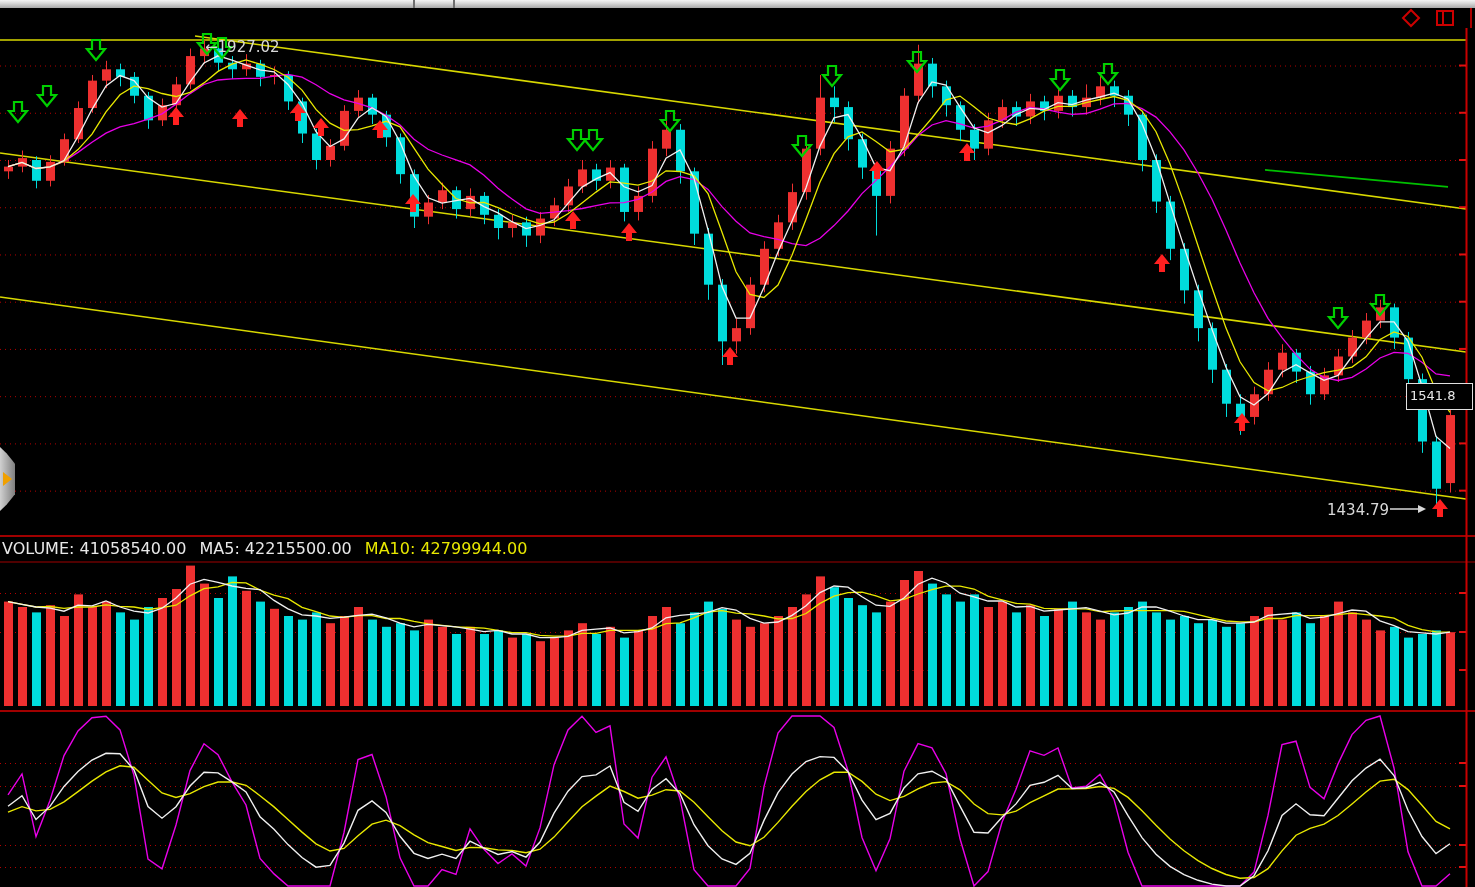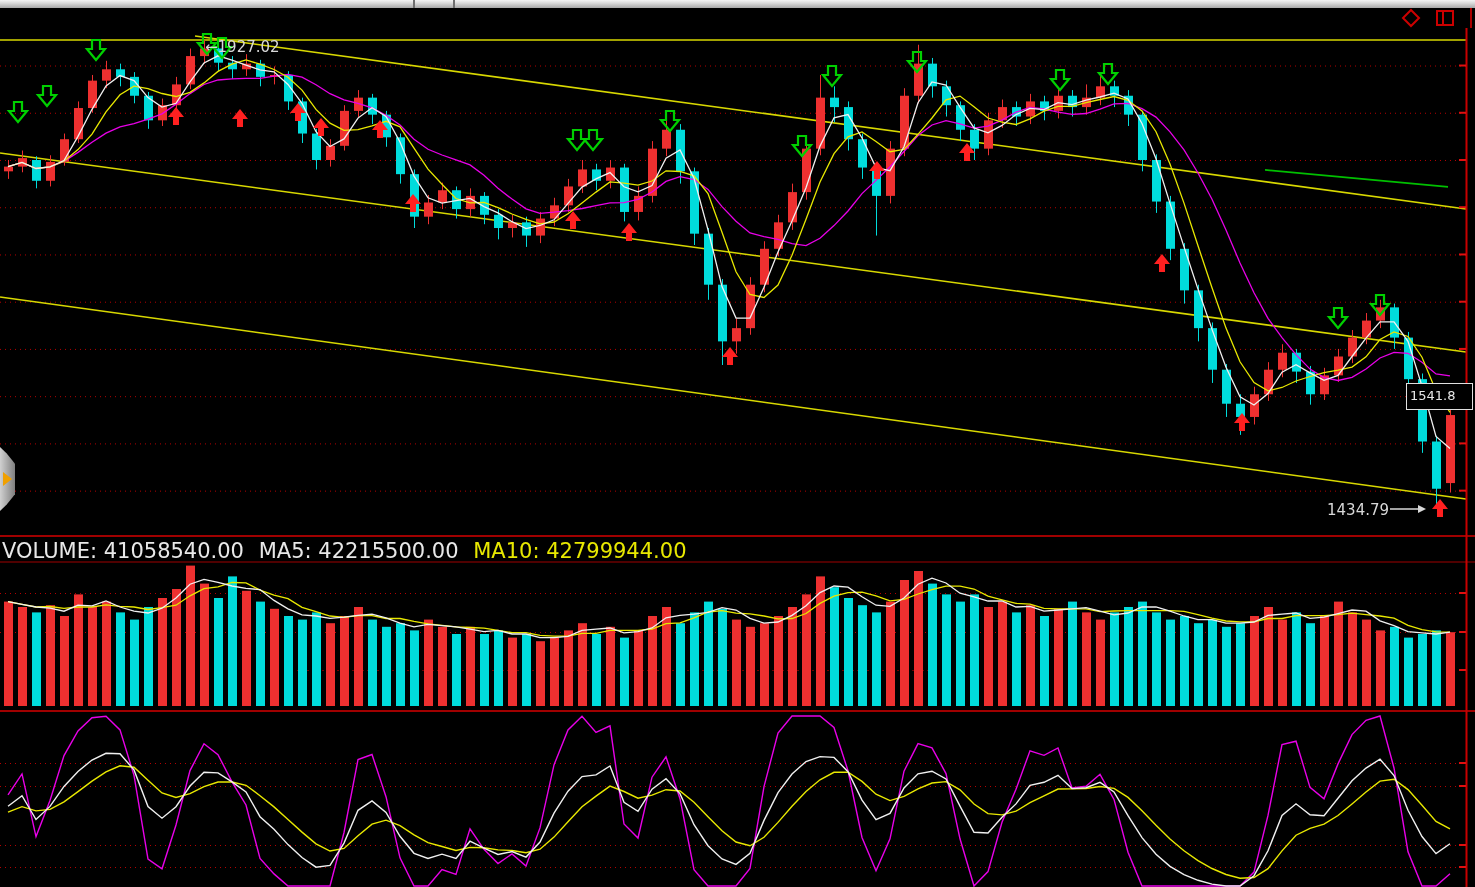--- a/index.html
+++ b/index.html
@@ -10,21 +10,21 @@
   .strip-notch{position:absolute;top:0;width:2px;height:8px;background:#6f6f6f;}
   .hdr{position:absolute;left:0;top:8px;width:1475px;height:20px;background:#000;
        font-size:15px;line-height:20px;white-space:nowrap;}
   .hdr span{position:absolute;top:0;}
   .t-white{color:#e8e8e8;}
   .t-yellow{color:#e8e800;}
   .t-magenta{color:#e800e8;}
   .t-green{color:#00d800;}
   .hdr-arrow{color:#ff2020;font-weight:bold;}
   .chart-svg{position:absolute;left:0;top:0;}
-  .panel-label{position:absolute;font-size:21px;white-space:nowrap;z-index:5;}
+  .panel-label{position:absolute;font-size:16px;white-space:nowrap;z-index:5;}
   .panel-label b{font-weight:normal;margin-right:8px;}
   .price-box{position:absolute;left:1406px;top:383px;width:62px;height:25px;
              border:1px solid #e0e0e0;background:#000;color:#e8e8e8;font-size:13px;
              line-height:24px;padding-left:3px;overflow:hidden;z-index:6;}
   .tab-handle{position:absolute;left:0;top:447px;width:15px;height:64px;z-index:7;
               background:linear-gradient(90deg,#d0d0d0,#7e7e7e);
               clip-path:polygon(0 0,45% 10%,100% 26%,100% 74%,45% 90%,0 100%);}
   .tab-handle .tri{position:absolute;left:3px;top:25px;width:0;height:0;
               border-top:7px solid transparent;border-bottom:7px solid transparent;
               border-left:9px solid #f0a000;}

